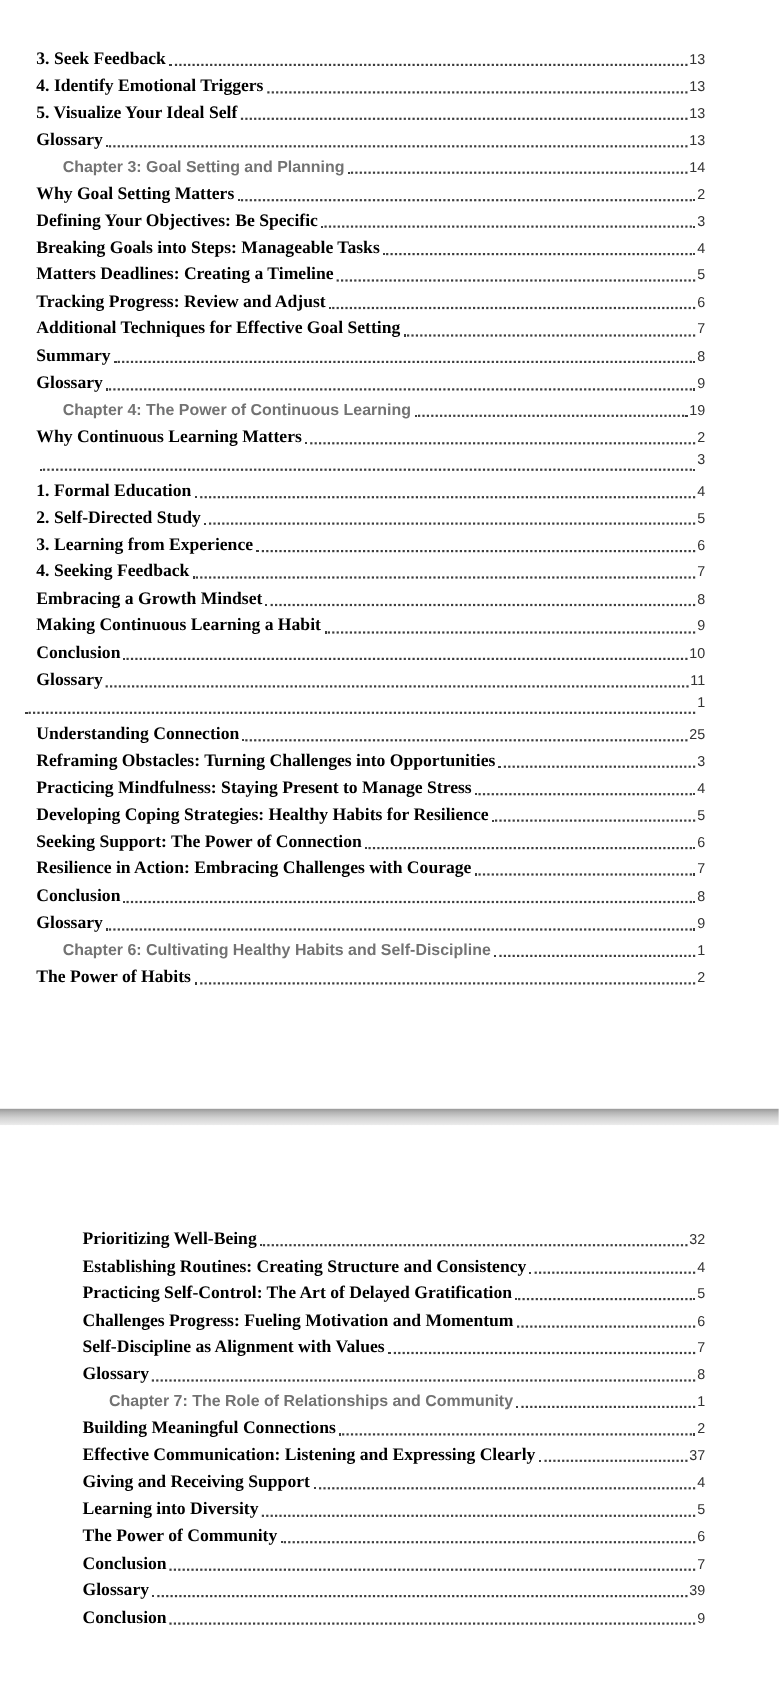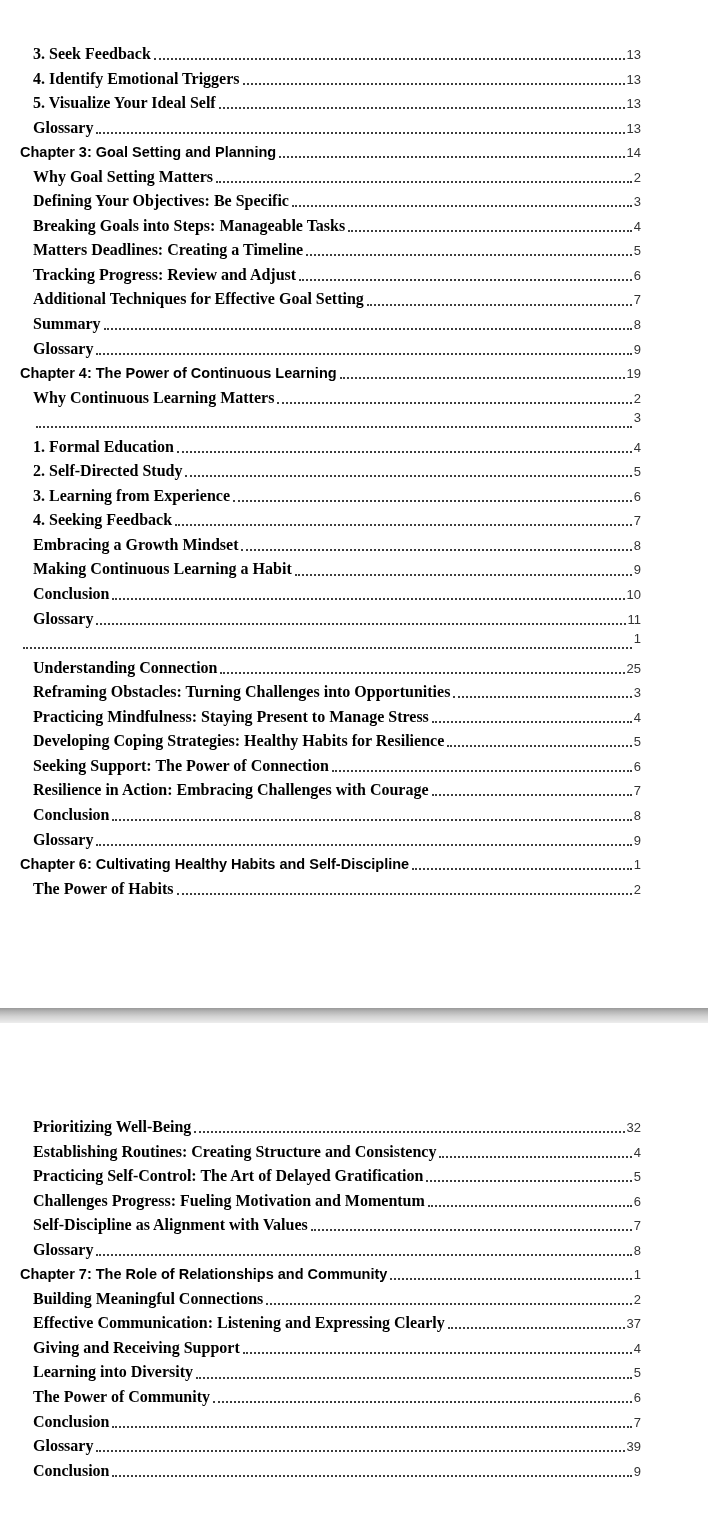--- a/index.html
+++ b/index.html
@@ -29,20 +29,21 @@
     padding-top: 42px;
   }
   .page-gap {
     height: 15px;
     width: 708px;
     background: linear-gradient(to bottom, #999999 0%, #b4b4b4 22%, #d2d2d2 55%, #ededed 100%);
   }
   .page-2 {
     height: 513px;
     padding-top: 92px;
+    padding-left: 42px;
   }
   .toc-row {
     display: flex;
     align-items: baseline;
     height: 24.55px;
     box-sizing: border-box;
     padding-right: 67px;
   }
   .toc-row .title {
     white-space: nowrap;
@@ -57,21 +58,22 @@
     font-size: 16px;
     color: #000000;
   }
   .toc-row.chapter {
     padding-left: 20px;
   }
   .toc-row.chapter .title {
     font-family: "Liberation Sans", sans-serif;
     font-weight: 700;
     font-size: 14.5px;
-    color: #000000;
+    color: #737373;
+    margin-left: 37px;
   }
   .leader {
     flex: 1;
     align-self: flex-end;
     margin: 0 2px 6.5px 3px;
     border-bottom: 2px dotted #3c3c3c;
     min-width: 8px;
   }
   .num {
     white-space: nowrap;

